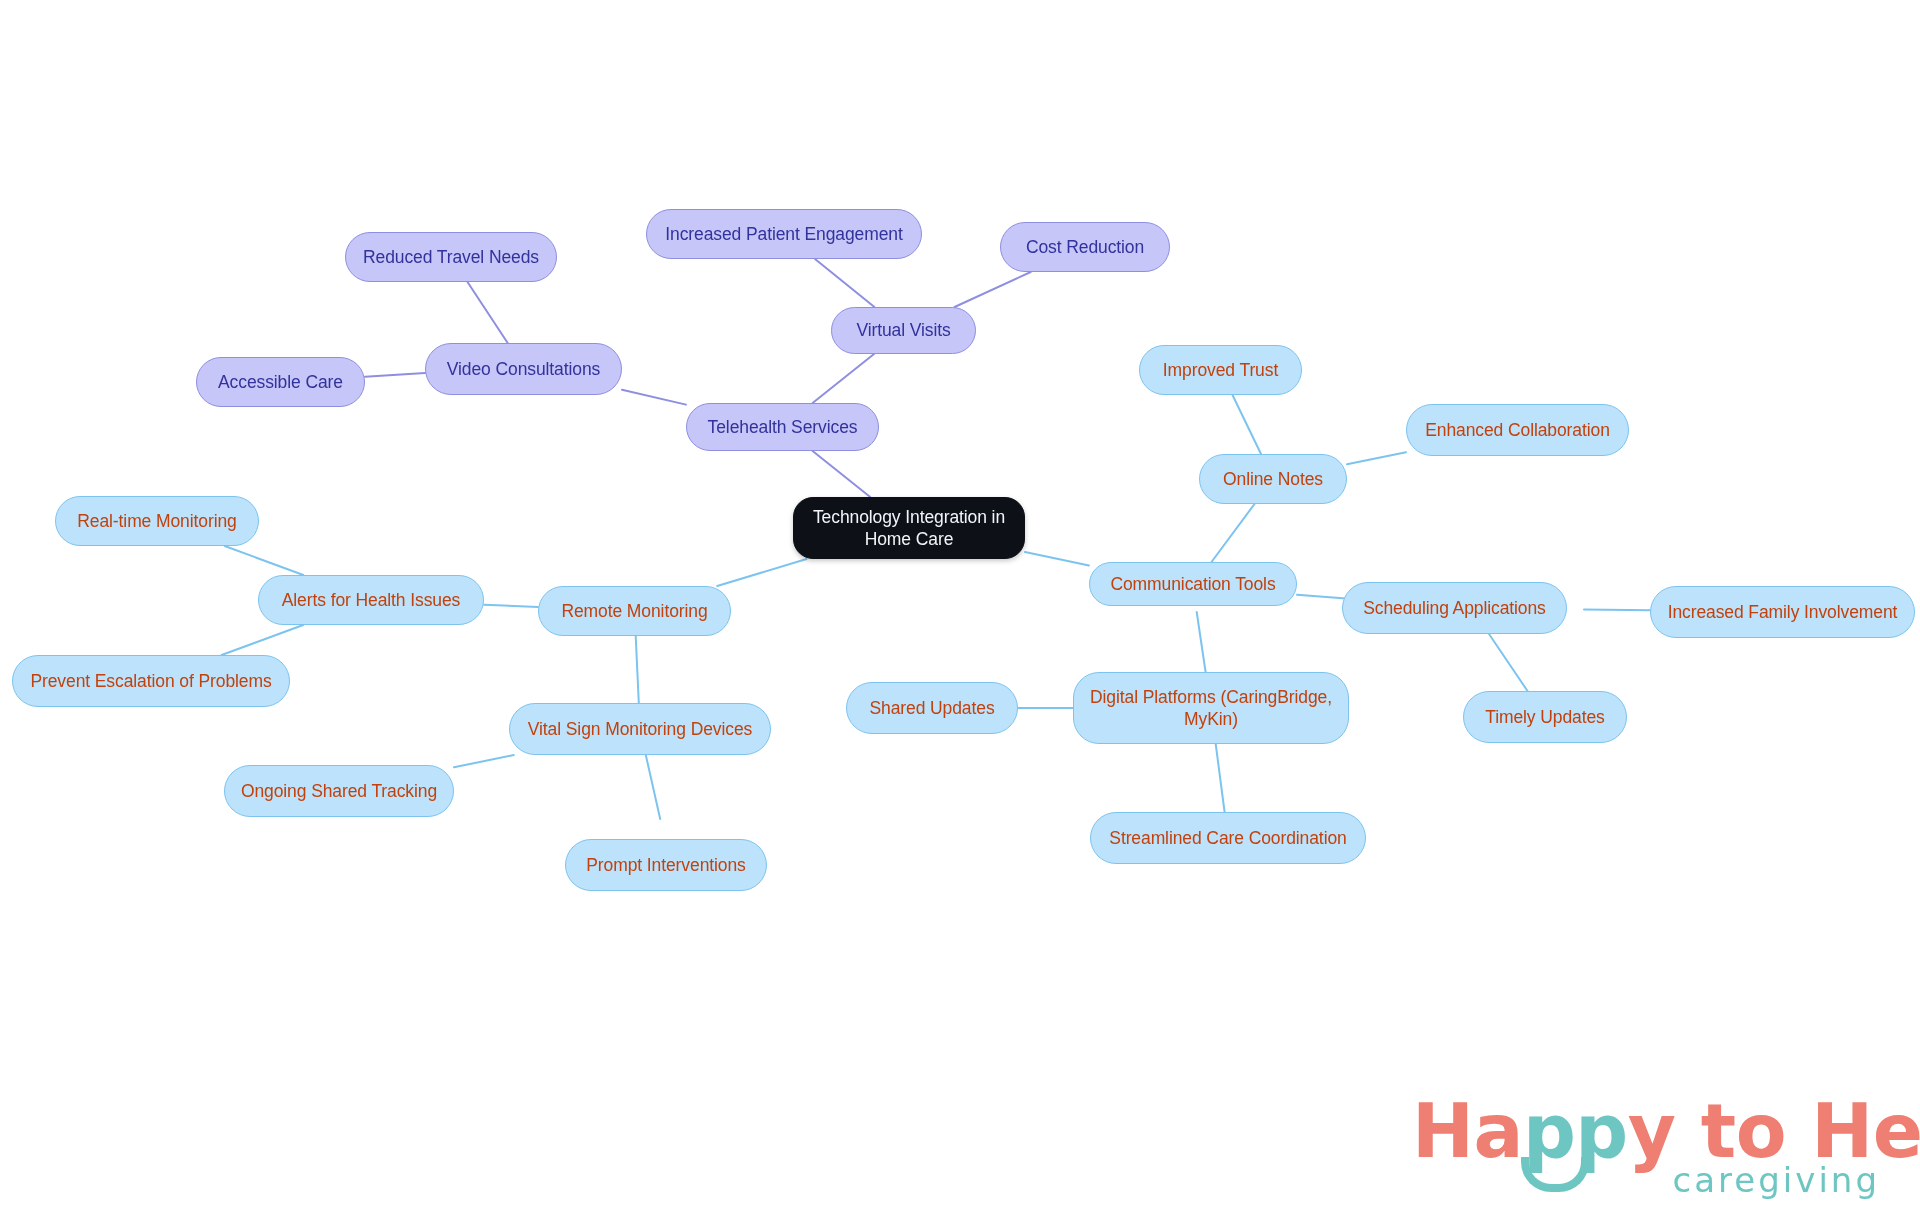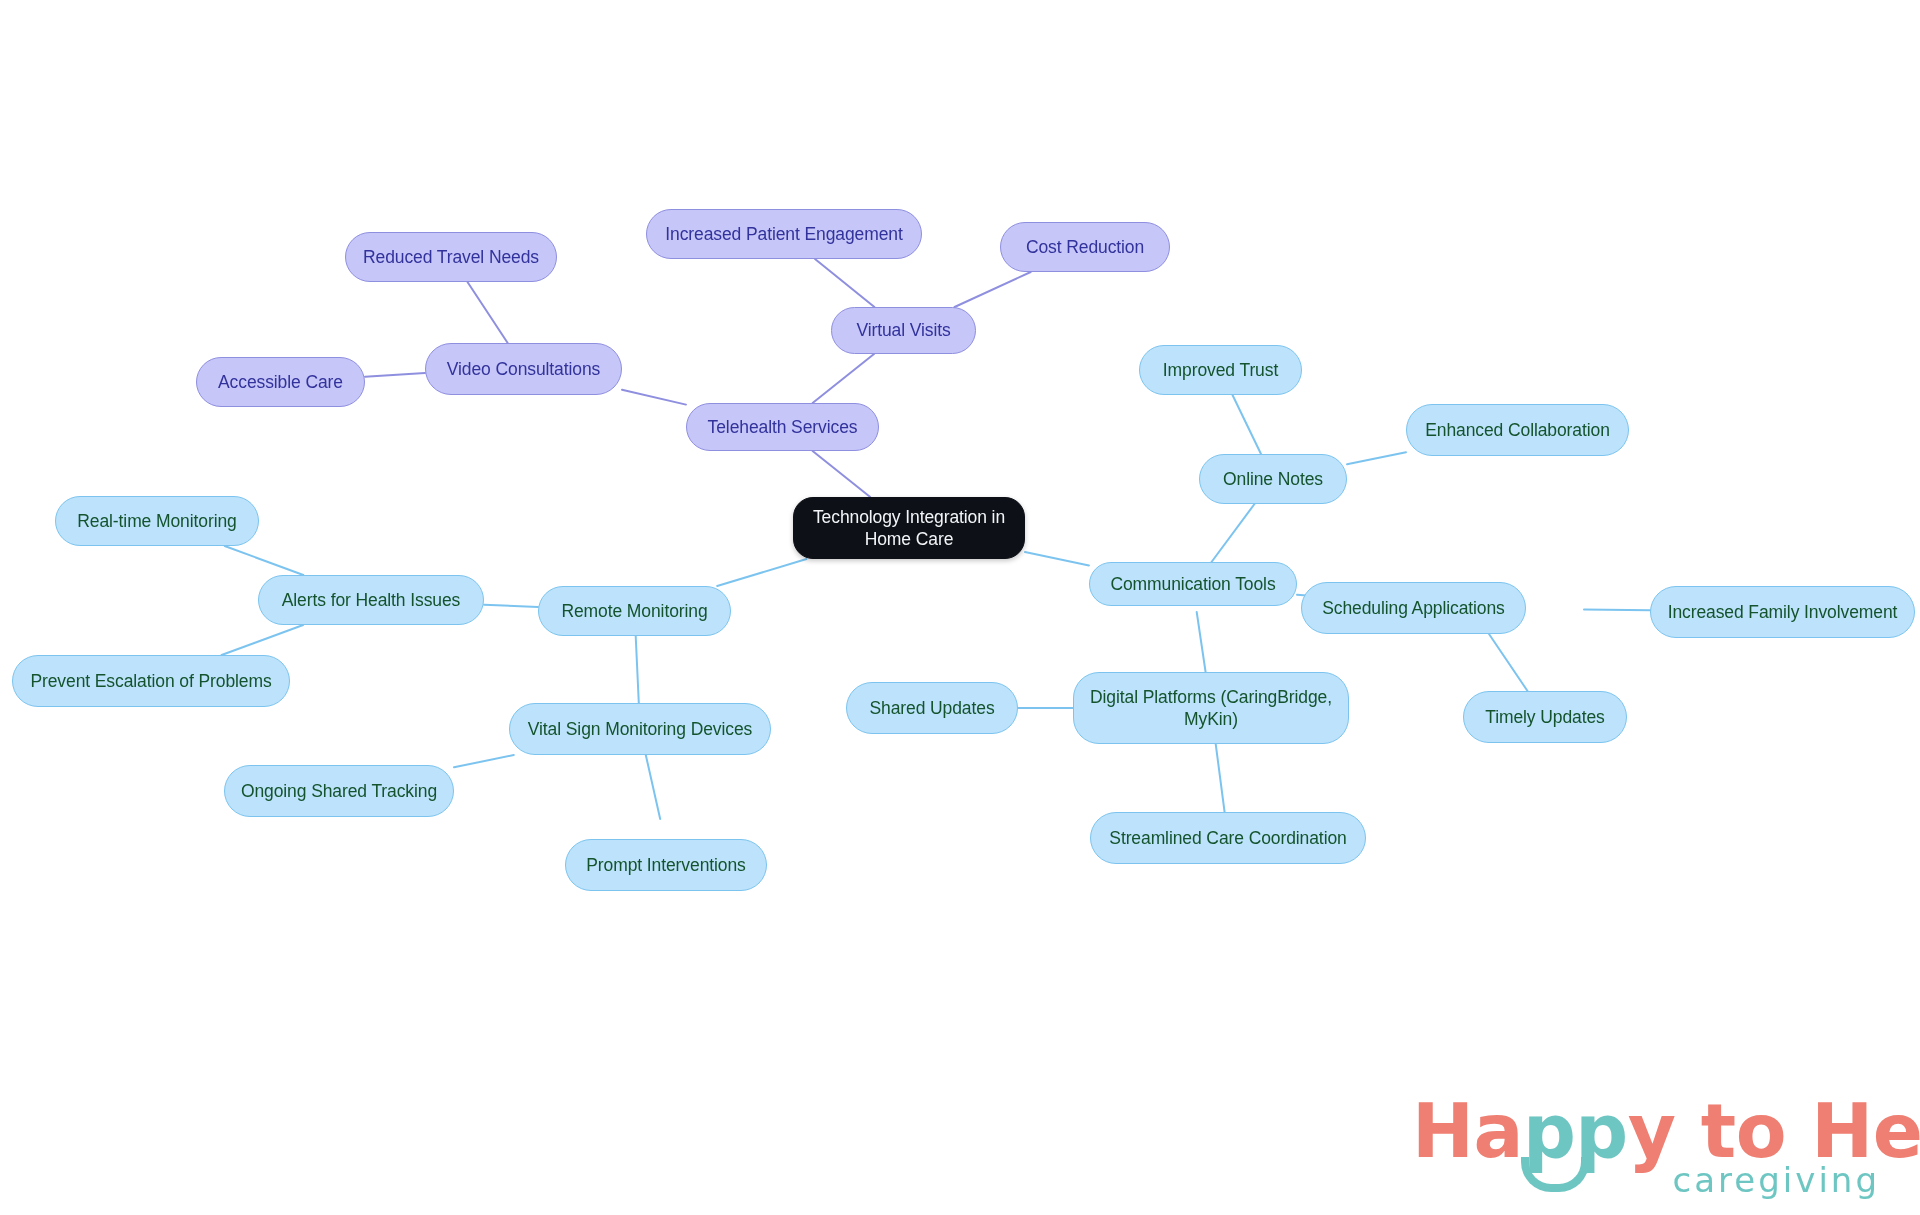--- a/index.html
+++ b/index.html
@@ -53,21 +53,21 @@
   .node.purple {
     background: #c6c6f9;
     border-color: #8f8fe0;
     color: #32329c;
     border-radius: 26px;
     font-size: 17.5px;
   }
   .node.blue {
     background: #bce3fb;
     border-color: #7cc4ef;
-    color: #14532d;
+    color: #c2410c;
     border-radius: 26px;
     font-size: 17.5px;
   }
   
   #logo {
     position: absolute;
     left: 1412px;
     top: 1088px;
     width: 470px;
     height: 115px;
@@ -150,21 +150,21 @@
       <div class="node blue" style="left: 258px; top: 575px; width: 226px; height: 50px;">Alerts for Health Issues</div>
       <div class="node blue" style="left: 55px; top: 496px; width: 204px; height: 50px;">Real-time Monitoring</div>
       <div class="node blue" style="left: 12px; top: 655px; width: 278px; height: 52px;">Prevent Escalation of Problems</div>
       <div class="node blue" style="left: 509px; top: 703px; width: 262px; height: 52px;">Vital Sign Monitoring Devices</div>
       <div class="node blue" style="left: 224px; top: 765px; width: 230px; height: 52px;">Ongoing Shared Tracking</div>
       <div class="node blue" style="left: 565px; top: 819px; width: 202px; height: 52px; margin-top: 20px;">Prompt Interventions</div>
       <div class="node blue" style="left: 1089px; top: 562px; width: 208px; height: 44px;">Communication Tools</div>
       <div class="node blue" style="left: 1199px; top: 454px; width: 148px; height: 50px;">Online Notes</div>
       <div class="node blue" style="left: 1139px; top: 345px; width: 163px; height: 50px;">Improved Trust</div>
       <div class="node blue" style="left: 1406px; top: 404px; width: 223px; height: 52px;">Enhanced Collaboration</div>
-      <div class="node blue" style="left: 1301px; top: 582px; width: 225px; height: 52px;">Scheduling Applications</div>
+      <div class="node blue" style="left: 1342px; top: 582px; width: 225px; height: 52px;">Scheduling Applications</div>
       <div class="node blue" style="left: 1650px; top: 586px; width: 265px; height: 52px; text-align: right;">Increased Family Involvement</div>
       <div class="node blue" style="left: 1463px; top: 691px; width: 164px; height: 52px;">Timely Updates</div>
       <div class="node blue" style="left: 1073px; top: 672px; width: 276px; height: 72px;">Digital Platforms (CaringBridge,
 MyKin)</div>
       <div class="node blue" style="left: 846px; top: 682px; width: 172px; height: 52px;">Shared Updates</div>
       <div class="node blue" style="left: 1090px; top: 812px; width: 276px; height: 52px;">Streamlined Care Coordination</div>
     </div>
 
   <div id="logo">
     <div class="logo-line1"><span class="logo-coral">Ha</span><span class="logo-teal">pp</span><span class="logo-coral">y</span><span class="logo-coral"> to Help</span></div>

